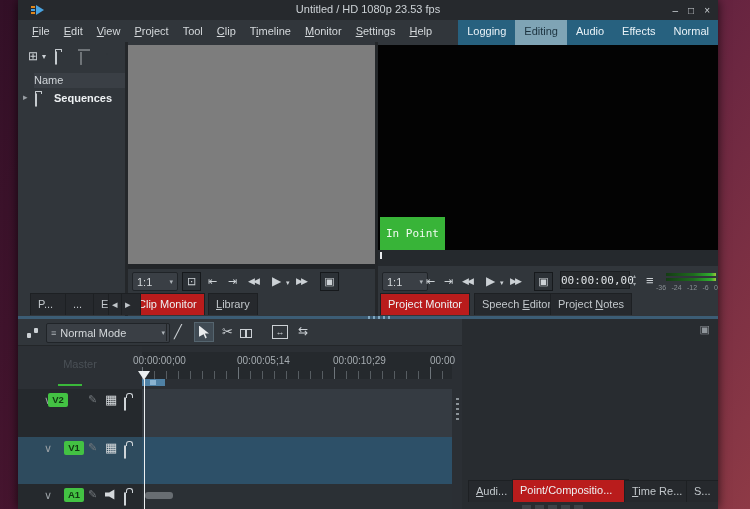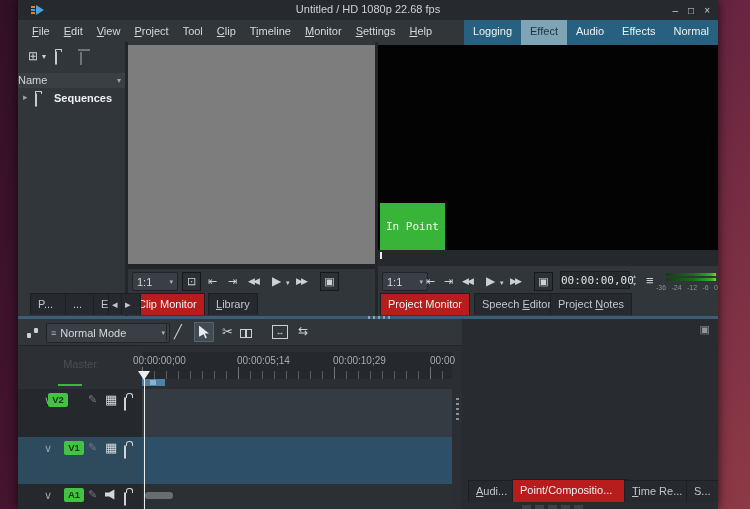--- a/index.html
+++ b/index.html
@@ -62,21 +62,21 @@
   .meter-labels{position:absolute;display:flex;justify-content:space-between;font-size:7px;color:#8a9095;}
 </style>
 </head>
 <body>
 
 <div id="screen">
   <div class="window">
 
     <div class="titlebar">
       <span class="logo"></span>
-      <span class="title">Untitled / HD 1080p 22.68 fps</span>
+      <span class="title">Untitled / HD 1080p 23.53 fps</span>
       <span class="winbtns">
         <span>–</span>
         <span>□</span>
         <span>×</span>
       </span>
     </div>
 
     <div class="menubar">
       <span class="menu-item"><u>F</u>ile</span>
       <span class="menu-item"><u>E</u>dit</span>
@@ -85,33 +85,33 @@
       <span class="menu-item">Tool</span>
       <span class="menu-item"><u>C</u>lip</span>
       <span class="menu-item">T<u>i</u>meline</span>
       <span class="menu-item"><u>M</u>onitor</span>
       <span class="menu-item"><u>S</u>ettings</span>
       <span class="menu-item"><u>H</u>elp</span>
     </div>
 
     <div class="ws-tabs">
       <span class="ws-tab">Logging</span>
-      <span class="ws-tab active">Effect</span>
+      <span class="ws-tab active">Editing</span>
       <span class="ws-tab">Audio</span>
       <span class="ws-tab">Effects</span>
       <span class="ws-tab">Normal</span>
     </div>
 
     <div class="abs" style="left:0;top:42px;width:107px;height:274px;">
       <span class="ic" style="left:10px;top:8px;font-size:12px;">⊞</span>
       <span class="ic" style="left:24px;top:11px;font-size:8px;">▾</span>
       <span class="abs folder" style="left:37px;top:10px;"></span>
       <span class="abs trash" style="left:60px;top:10px;"></span>
       <span class="abs tag" style="left:82px;top:9px;"></span>
-      <div class="abs" style="left:0;top:31px;width:107px;height:15px;background:#3a3f45;line-height:15px;color:#cfd4d8;">
+      <div class="abs" style="left:16px;top:31px;width:107px;height:15px;background:#3a3f45;line-height:15px;color:#cfd4d8;">
         <span>Name</span>
         <span class="ic" style="right:4px;top:4px;font-size:8px;color:#9aa0a5;">▾</span>
       </div>
       <div class="abs" style="left:0;top:48px;width:107px;height:16px;">
         <span class="ic" style="left:5px;top:3px;font-size:9px;color:#9aa0a5;">▸</span>
         <span class="abs folder" style="left:17px;top:4px;"></span>
         <span class="abs" style="left:36px;top:2px;font-weight:bold;color:#eef1f3;">Sequences</span>
       </div>
     </div>
 
@@ -147,21 +147,21 @@
       <span>◂</span>
     </div>
     <div class="tab" style="left:103px;top:293px;width:12px;padding:0 3px;">
       <span>▸</span>
     </div>
 
     <div class="abs" style="left:357px;top:42px;width:3px;height:274px;background:#24272a;"></div>
 
     <div class="abs" style="left:360px;top:42px;width:340px;height:274px;">
       <div class="abs" style="left:0;top:3px;width:340px;height:205px;background:#030303;">
-        <span class="abs mono" style="left:2px;bottom:0;background:#38b438;color:#f2fbf2;font-size:11px;padding:17px 6px;">In Point</span>
+        <span class="abs mono" style="left:2px;bottom:0;background:#38b438;color:#f2fbf2;font-size:11px;padding:10px 6px;">In Point</span>
       </div>
       <div class="abs" style="left:0;top:208px;width:340px;height:16px;background:#25292d;">
         <span class="abs" style="left:2px;top:2px;width:2px;height:7px;background:#e8ebed;"></span>
       </div>
       <div class="combo" style="left:4px;top:230px;width:36px;height:17px;">
         <span>1:1</span>
         <span class="caret">▾</span>
       </div>
       <span class="ic" style="left:48px;top:234px;font-size:11px;">⇤</span>
       <span class="ic" style="left:66px;top:234px;font-size:11px;">⇥</span>

